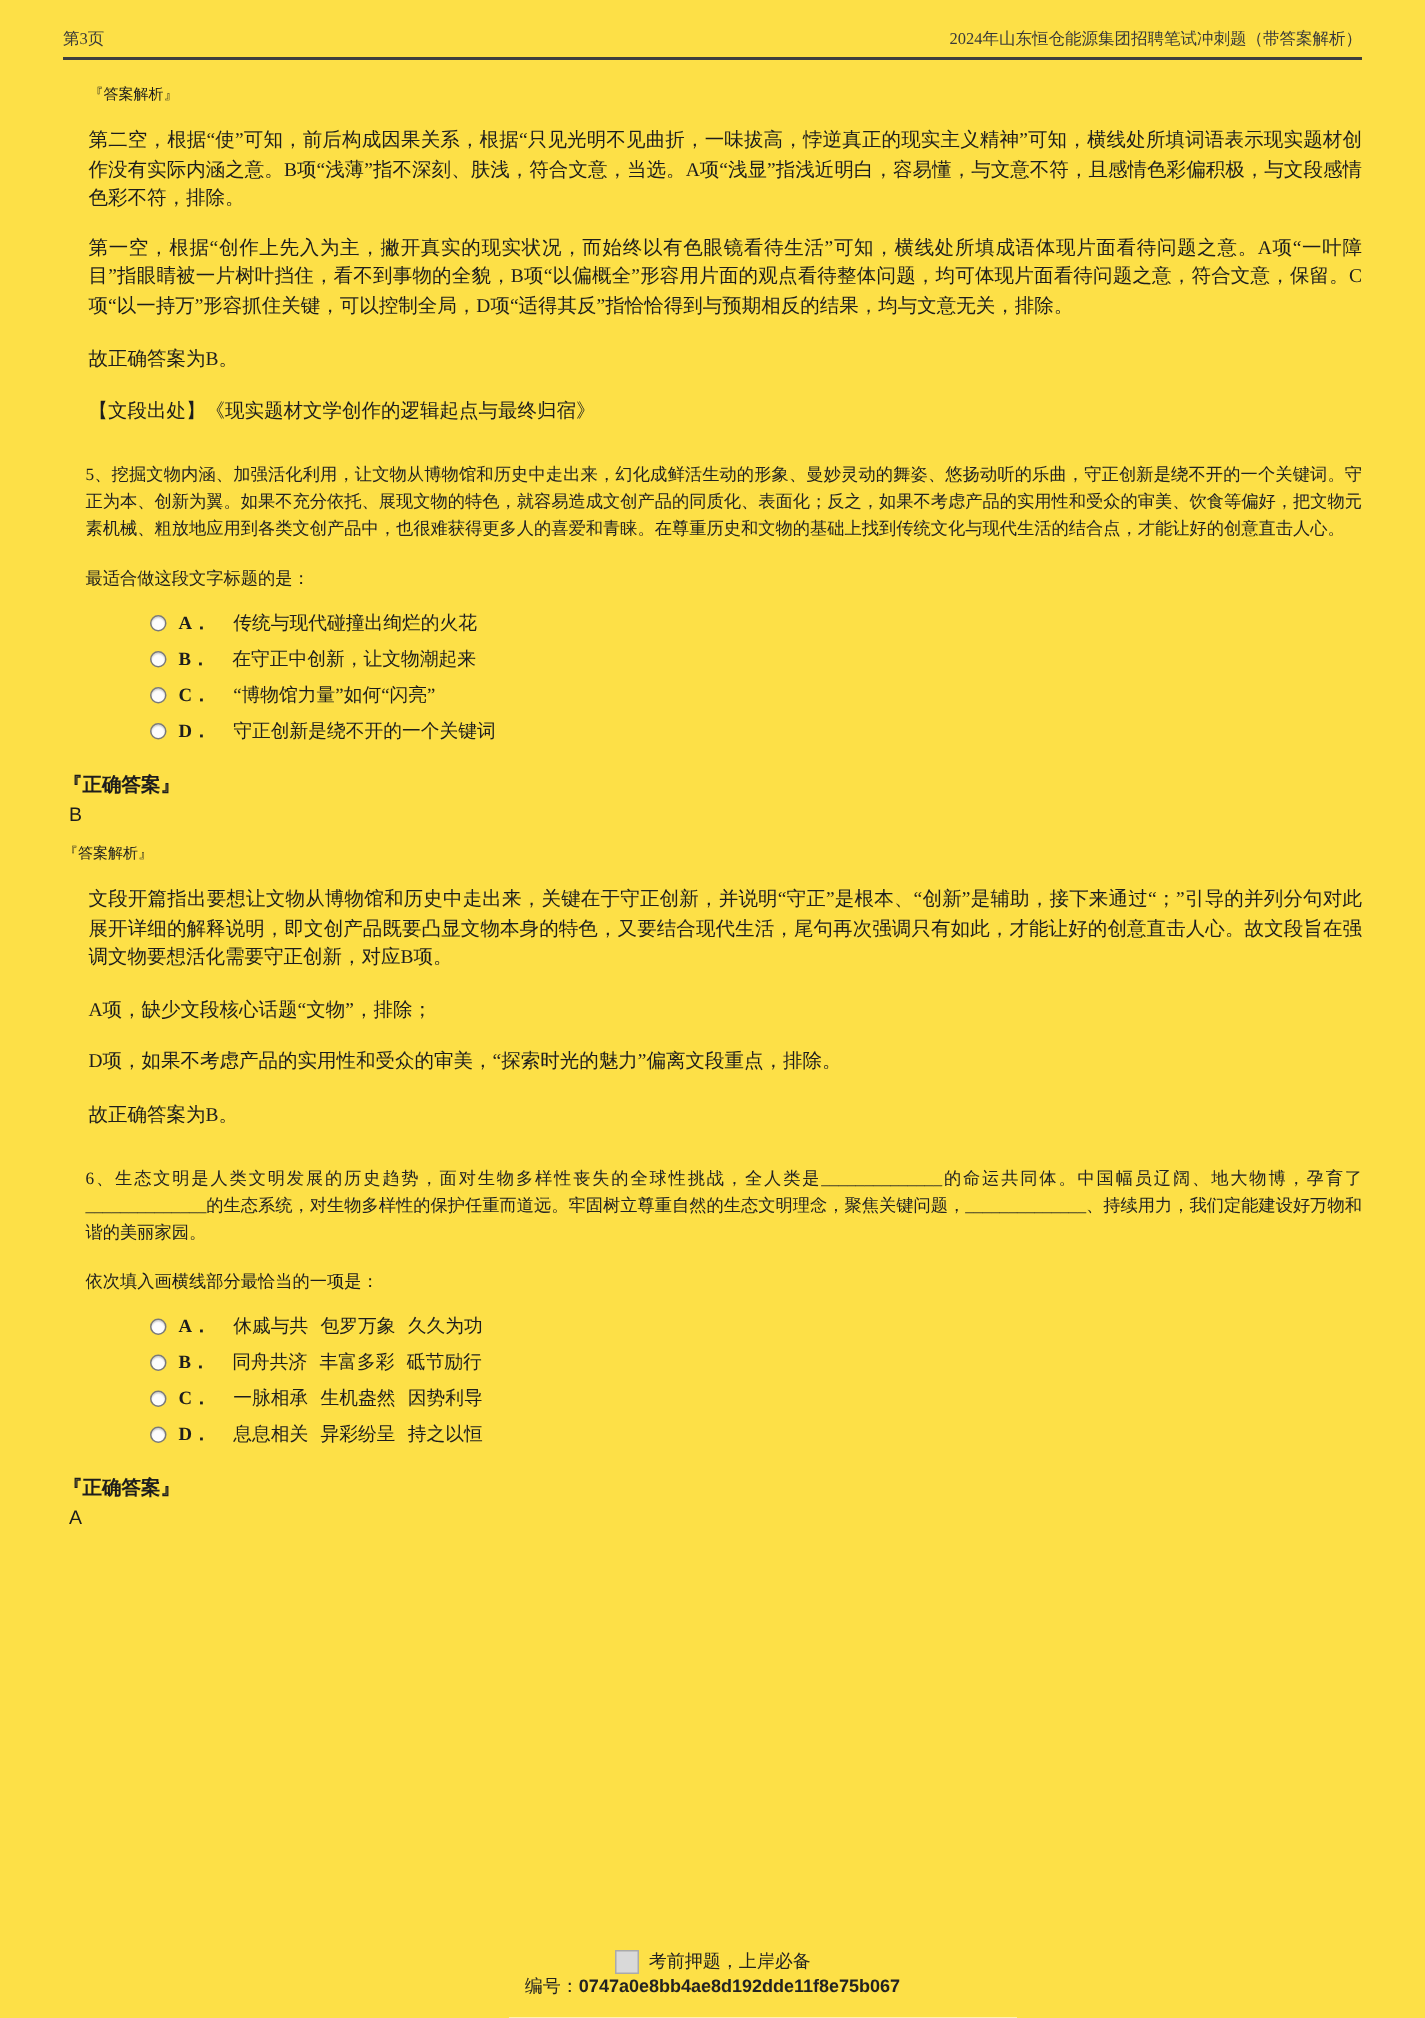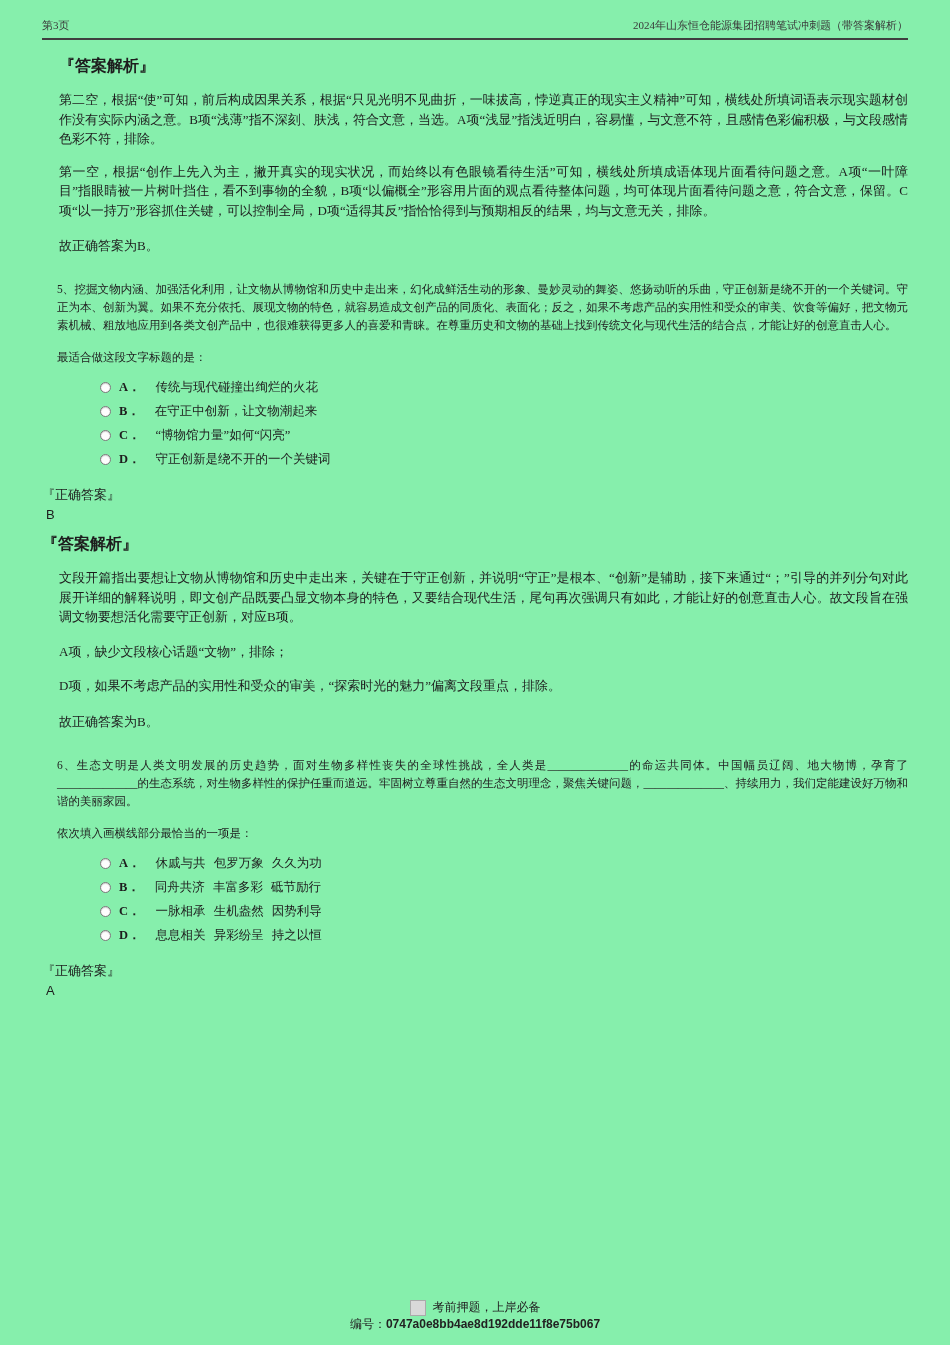--- a/index.html
+++ b/index.html
@@ -1,44 +1,43 @@
 <!DOCTYPE html>
 <html><head>
 <meta charset="utf-8">
 <style>
   html,body{margin:0;padding:0;background:#ffffff;}
   .page{
     position:relative;
     width:950px;
     height:1345px;
     margin:0 auto;
-    background:#86efac;
+    background:#fde047;
     font-family:"Liberation Serif", serif;
     color:#1d1d1d;
     box-sizing:border-box;
     padding:18px 42px 0 42px;
     overflow:hidden;
   }
   .header{
     display:flex;
     justify-content:space-between;
     align-items:flex-end;
     font-size:11px;
     color:#3a3a3a;
   }
   .header-rule{
     border:none;
     border-top:2px solid #3f3f3f;
     margin:5px 0 0 0;
   }
   .main{margin-top:16px;}
   .lbl{
-    font-size:16px;
+    font-size:10px;
     margin:0 0 0 17px;
-    font-weight:bold;
   }
   .lbl.flush{margin-left:0;}
   p.analysis{
     font-size:13px;
     line-height:1.5;
     text-align:justify;
     margin:13px 0 0 17px;
   }
   p.short{
     font-size:13px;
@@ -85,20 +84,21 @@
     flex:0 0 auto;
   }
   .opt-letter{
     margin-right:15px;
     font-weight:bold;
   }
   .opt-text{word-spacing:5px;}
   .answer-label{
     font-size:13px;
     margin:15px 0 0 0;
+    font-weight:bold;
   }
   .answer-value{
     font-size:13px;
     margin:3px 0 0 4px;
     font-family:"Liberation Sans", sans-serif;
   }
   .footer{
     position:absolute;
     left:42px;
     right:42px;
@@ -131,20 +131,21 @@
     <span>2024年山东恒仓能源集团招聘笔试冲刺题（带答案解析）</span>
   </div>
   <hr class="header-rule">
 
   <div class="main">
 
     <div class="lbl">『答案解析』</div>
     <p class="analysis">第二空，根据“使”可知，前后构成因果关系，根据“只见光明不见曲折，一味拔高，悖逆真正的现实主义精神”可知，横线处所填词语表示现实题材创作没有实际内涵之意。B项“浅薄”指不深刻、肤浅，符合文意，当选。A项“浅显”指浅近明白，容易懂，与文意不符，且感情色彩偏积极，与文段感情色彩不符，排除。</p>
     <p class="analysis">第一空，根据“创作上先入为主，撇开真实的现实状况，而始终以有色眼镜看待生活”可知，横线处所填成语体现片面看待问题之意。A项“一叶障目”指眼睛被一片树叶挡住，看不到事物的全貌，B项“以偏概全”形容用片面的观点看待整体问题，均可体现片面看待问题之意，符合文意，保留。C项“以一持万”形容抓住关键，可以控制全局，D项“适得其反”指恰恰得到与预期相反的结果，均与文意无关，排除。</p>
     <div class="conclusion">故正确答案为B。</div>
+    <div class="source">【文段出处】《现实题材文学创作的逻辑起点与最终归宿》</div>
 
     <p class="stem">5、挖掘文物内涵、加强活化利用，让文物从博物馆和历史中走出来，幻化成鲜活生动的形象、曼妙灵动的舞姿、悠扬动听的乐曲，守正创新是绕不开的一个关键词。守正为本、创新为翼。如果不充分依托、展现文物的特色，就容易造成文创产品的同质化、表面化；反之，如果不考虑产品的实用性和受众的审美、饮食等偏好，把文物元素机械、粗放地应用到各类文创产品中，也很难获得更多人的喜爱和青睐。在尊重历史和文物的基础上找到传统文化与现代生活的结合点，才能让好的创意直击人心。</p>
     <div class="prompt">最适合做这段文字标题的是：</div>
 
     <div class="options">
       <div class="option">
         <span class="radio"></span>
         <span class="opt-letter">A．</span>
         <span class="opt-text">传统与现代碰撞出绚烂的火花</span>
       </div>

